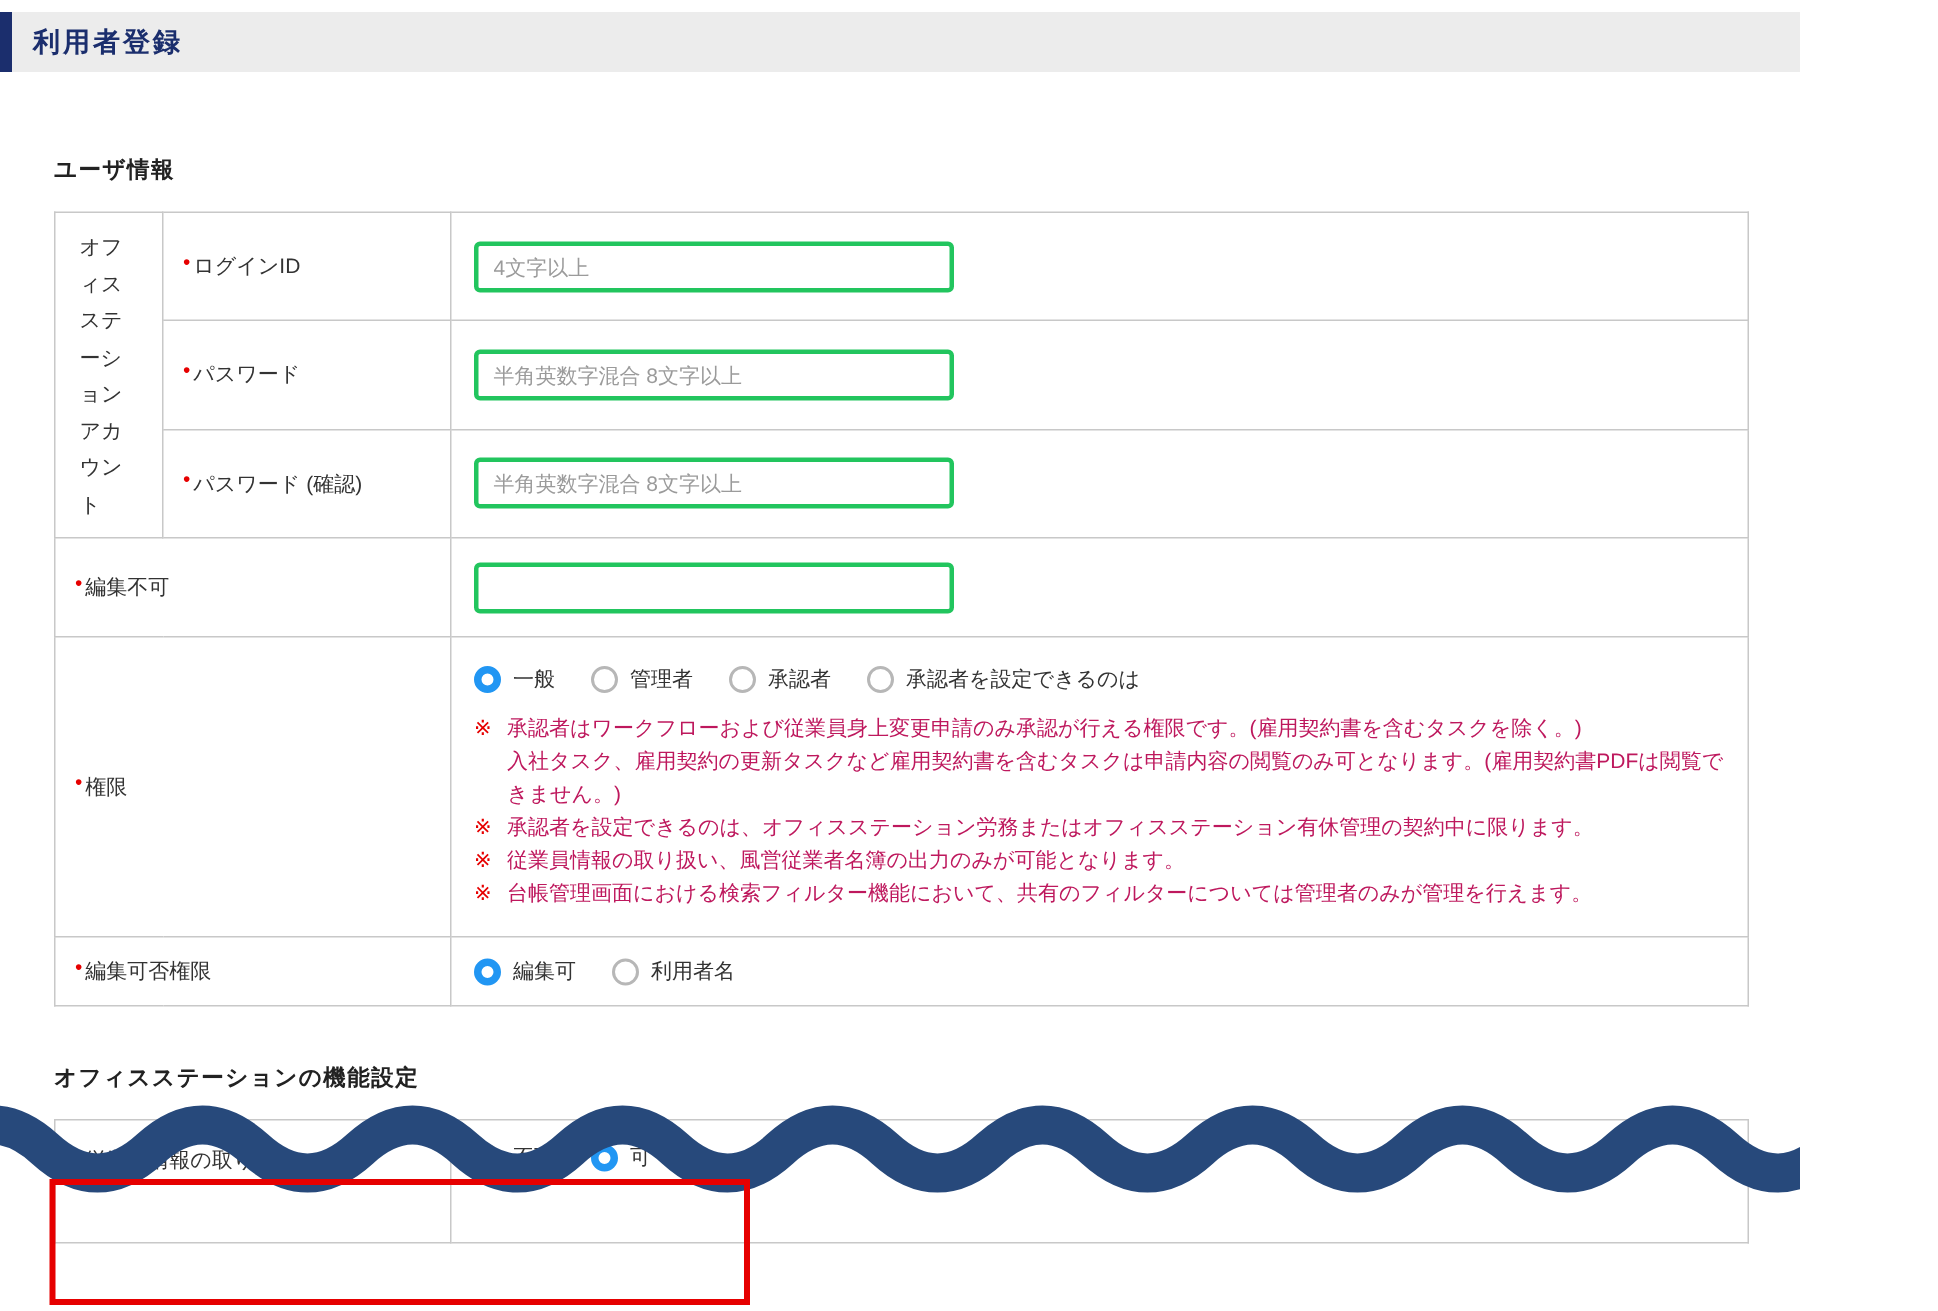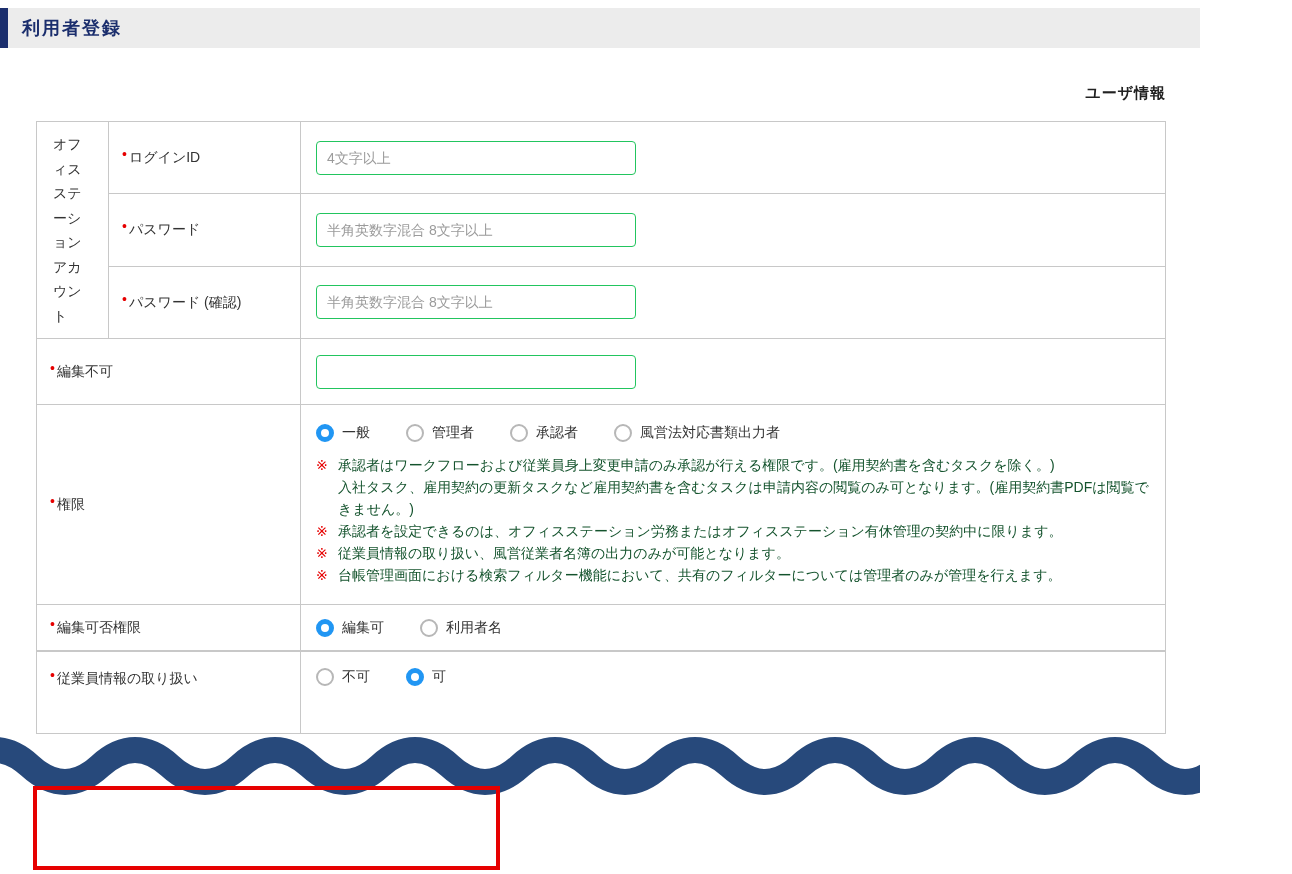--- a/index.html
+++ b/index.html
@@ -7,53 +7,53 @@
   body { font-family:"Liberation Sans","DejaVu Sans",sans-serif; color:#333; }
 
   .page { position:relative; width:1200px; height:874px; overflow:hidden; background:#fff; }
 
   .page-header { margin-top:8px; height:40px; background:var(--header-bg,#ececec); display:flex; align-items:stretch; }
   .header-accent { width:8px; background:var(--title-navy,#1b2e6d); }
   .page-title { font-size:18px; font-weight:bold; color:var(--title-navy,#1b2e6d); margin-left:14px; letter-spacing:2px; display:flex; align-items:center; }
 
   .content { padding:0 34px 0 36px; }
   .section-heading { font-size:15px; font-weight:bold; color:#222; letter-spacing:1px; }
-  .section-heading.first  { margin:36px 0 18px;text-align:right; }
+  .section-heading.first  { margin:56px 0 18px; }
   .section-heading.second { margin:38px 0 18px; }
 
   table.form-table { border-collapse:collapse; width:100%; table-layout:fixed; }
   .form-table td { border:1px solid #c8c8c8; font-size:14px; vertical-align:middle; }
   col.col-group { width:72px; }
   col.col-label { width:192px; }
   col.col-label-wide { width:264px; }
 
   .group-cell { padding:10px 16px; line-height:1.75; }
   .label-cell { padding:10px 10px 10px 13px; line-height:1.5; }
   .value-cell { padding:12px 15px; }
 
   tr.r-66 { height:66px; } tr.r-200 { height:200px; } tr.r-46 { height:46px; }
   tr.r-82 { height:82px; } tr.r-78 { height:78px; }
   tr.v-top td { vertical-align:top; }
   tr.v-top .label-cell, tr.v-top .value-cell { padding-top:16px; }
 
   .req { color:var(--required-red,#e60000); margin-right:2px; font-size:14px; vertical-align:3px; line-height:1; display:inline-block; }
 
-  .text-input { width:320px; height:34px; border:1px solid #22c55e; border-radius:4px; padding:0 10px;
+  .text-input { width:320px; height:34px; border:3px solid #22c55e; border-radius:4px; padding:0 10px;
                 font-size:14px; color:#333; background:#fff; font-family:inherit; }
   .text-input::placeholder { color:#9b9b9b; }
 
-  .radio-group { display:flex; align-items:flex-end; gap:36px; }
+  .radio-group { display:flex; align-items:flex-end; gap:24px; }
   .radio-option { display:inline-flex; align-items:center; gap:8px; cursor:pointer; }
   .radio-circle { width:18px; height:18px; border-radius:50%; border:2px solid #b7b7b7; background:#fff; flex:none; }
   .radio-circle.selected { border:5px solid var(--radio-selected-blue,#2196f3); }
 
   .notes { margin-top:12px; }
   .note { display:flex; font-size:14px; line-height:22px; }
   .note-mark { width:22px; flex:none; color:var(--required-red,#e60000); }
-  .note-text { color:#14532d; }
+  .note-text { color:#be185d; }
 
   .storage-label-wrap { display:inline-block; max-width:222px; line-height:1.6; }
   .help-badge { display:inline-flex; align-items:center; justify-content:center; width:20px; height:20px;
                 border:2px solid #7fb0e0; border-radius:3px; color:#2e74c9; font-weight:bold; font-size:13px;
                 margin-left:6px; background:#fff; vertical-align:-4px; cursor:pointer; }
 
   .wave-band { position:absolute; left:0; top:726px; width:1292px; height:80px; z-index:5;
                color:var(--wave-navy,#27497b); pointer-events:none; }
   .highlight-box { position:absolute; left:33px; top:786px; width:467px; height:84px;
                    border:4px solid var(--highlight-red,#e60000); z-index:6; pointer-events:none; }
@@ -132,21 +132,21 @@
             <label class="radio-option">
               <span class="radio-circle"></span>
               <span>管理者</span>
             </label>
             <label class="radio-option">
               <span class="radio-circle"></span>
               <span>承認者</span>
             </label>
             <label class="radio-option">
               <span class="radio-circle"></span>
-              <span>風営法対応書類出力者</span>
+              <span>承認者を設定できるのは</span>
             </label>
           </div>
           <div class="notes">
             <div class="note">
               <span class="note-mark">※</span>
               <span class="note-text">承認者はワークフローおよび従業員身上変更申請のみ承認が行える権限です。(雇用契約書を含むタスクを除く。)</span>
             </div>
             <div class="note">
               <span class="note-mark"></span>
               <span class="note-text">入社タスク、雇用契約の更新タスクなど雇用契約書を含むタスクは申請内容の閲覧のみ可となります。(雇用契約書PDFは閲覧できません。)</span>
@@ -180,20 +180,21 @@
             <label class="radio-option">
               <span class="radio-circle"></span>
               <span>利用者名</span>
             </label>
           </div>
         </td>
       </tr>
     </tbody>
       </table>
 
+    <h2 class="section-heading second">オフィスステーションの機能設定</h2>
 
     <table class="form-table">
       <colgroup>
           <col class="col-label-wide">
           <col>
         </colgroup>
 
       <tbody>
           <tr class="r-82 v-top">
         <td class="label-cell">

